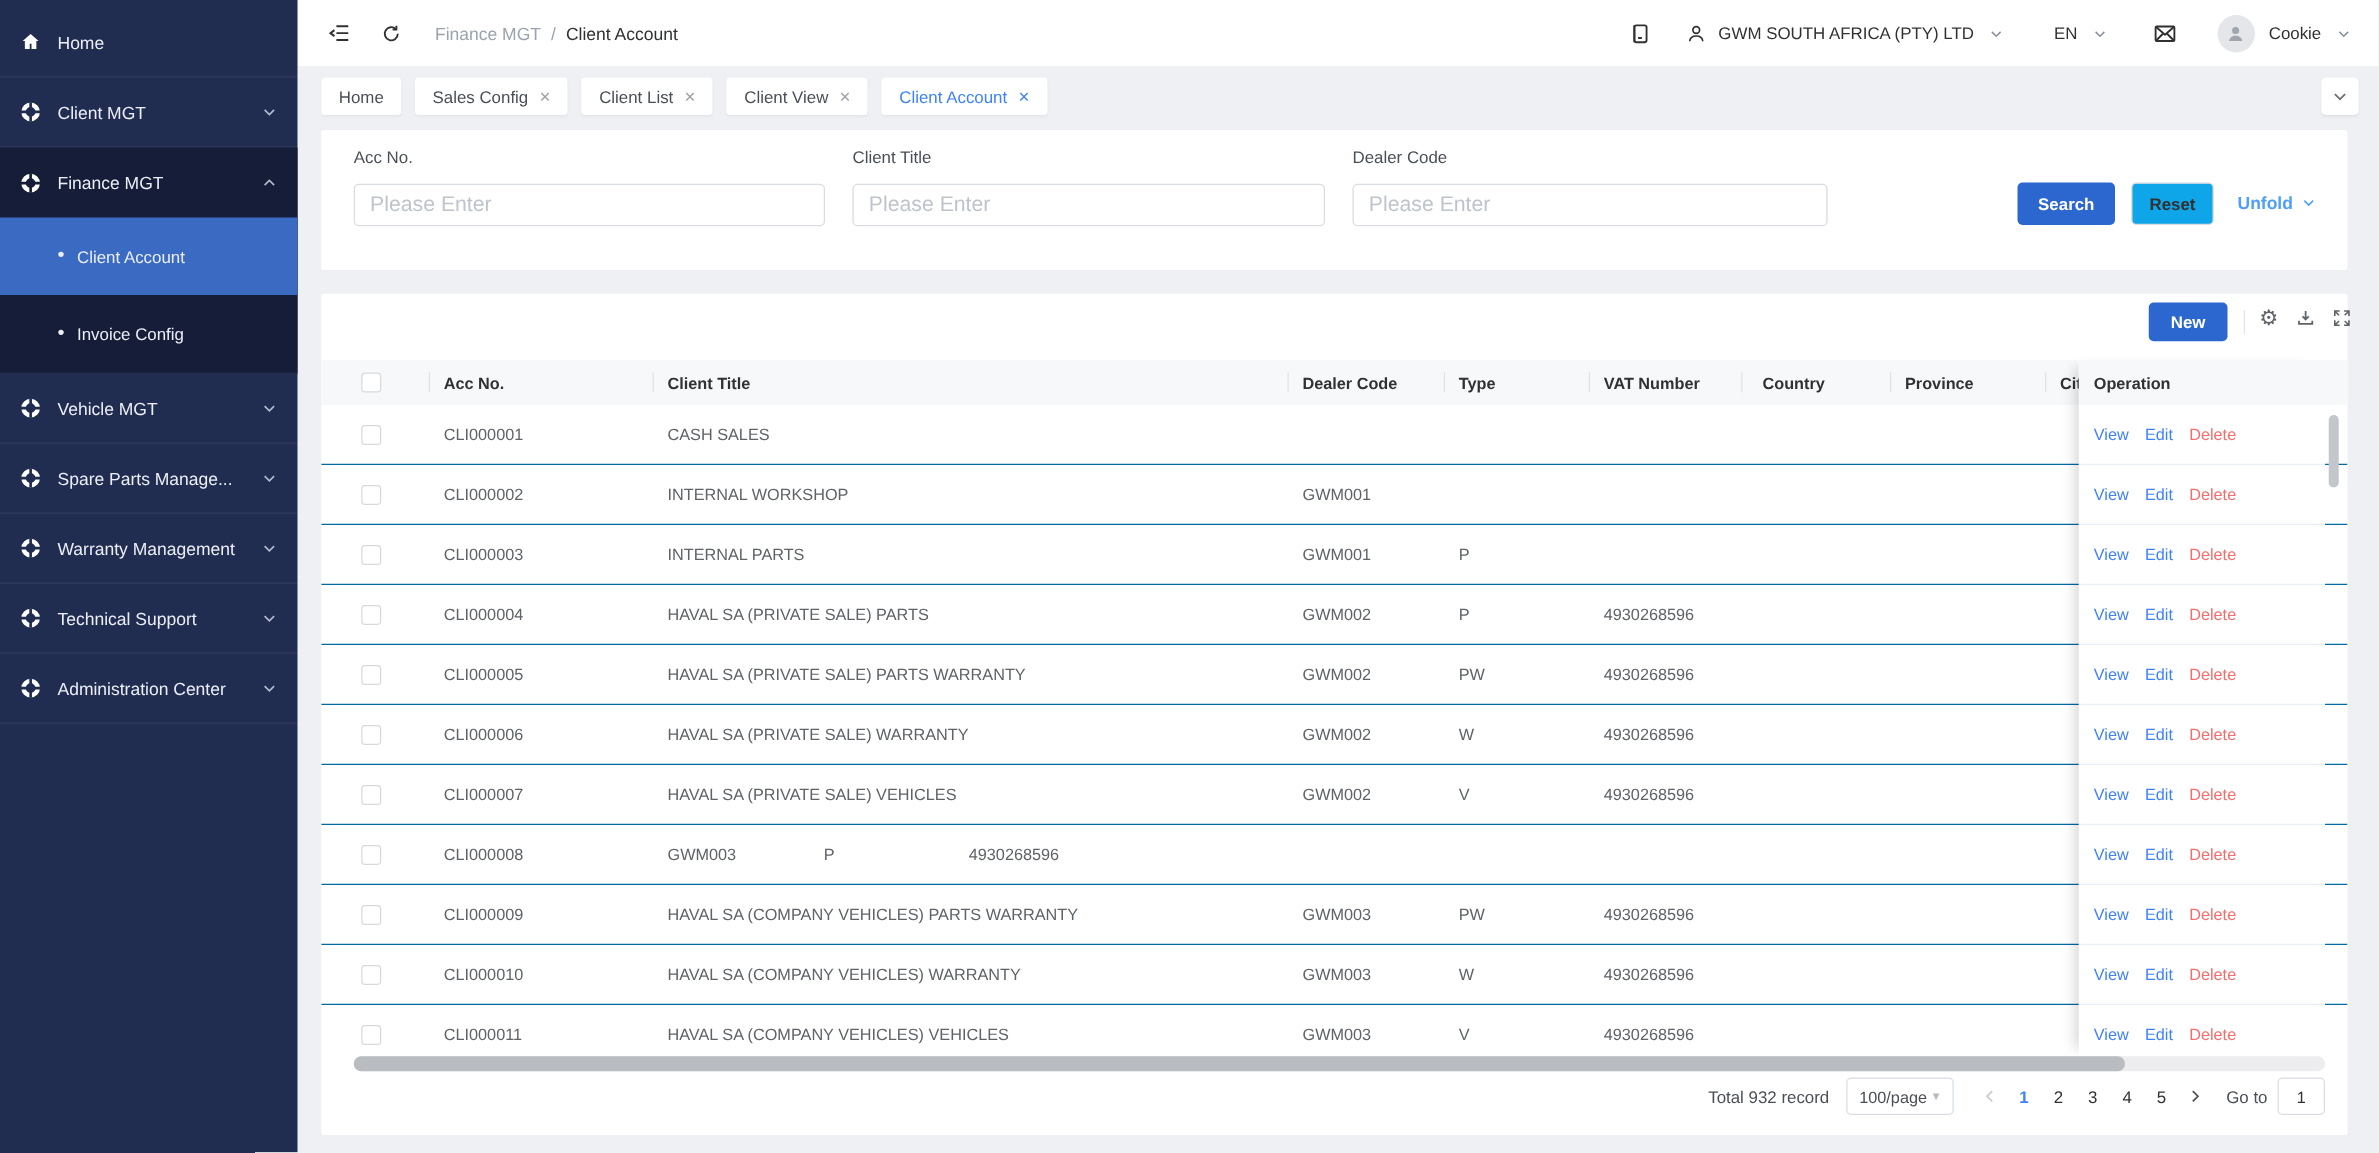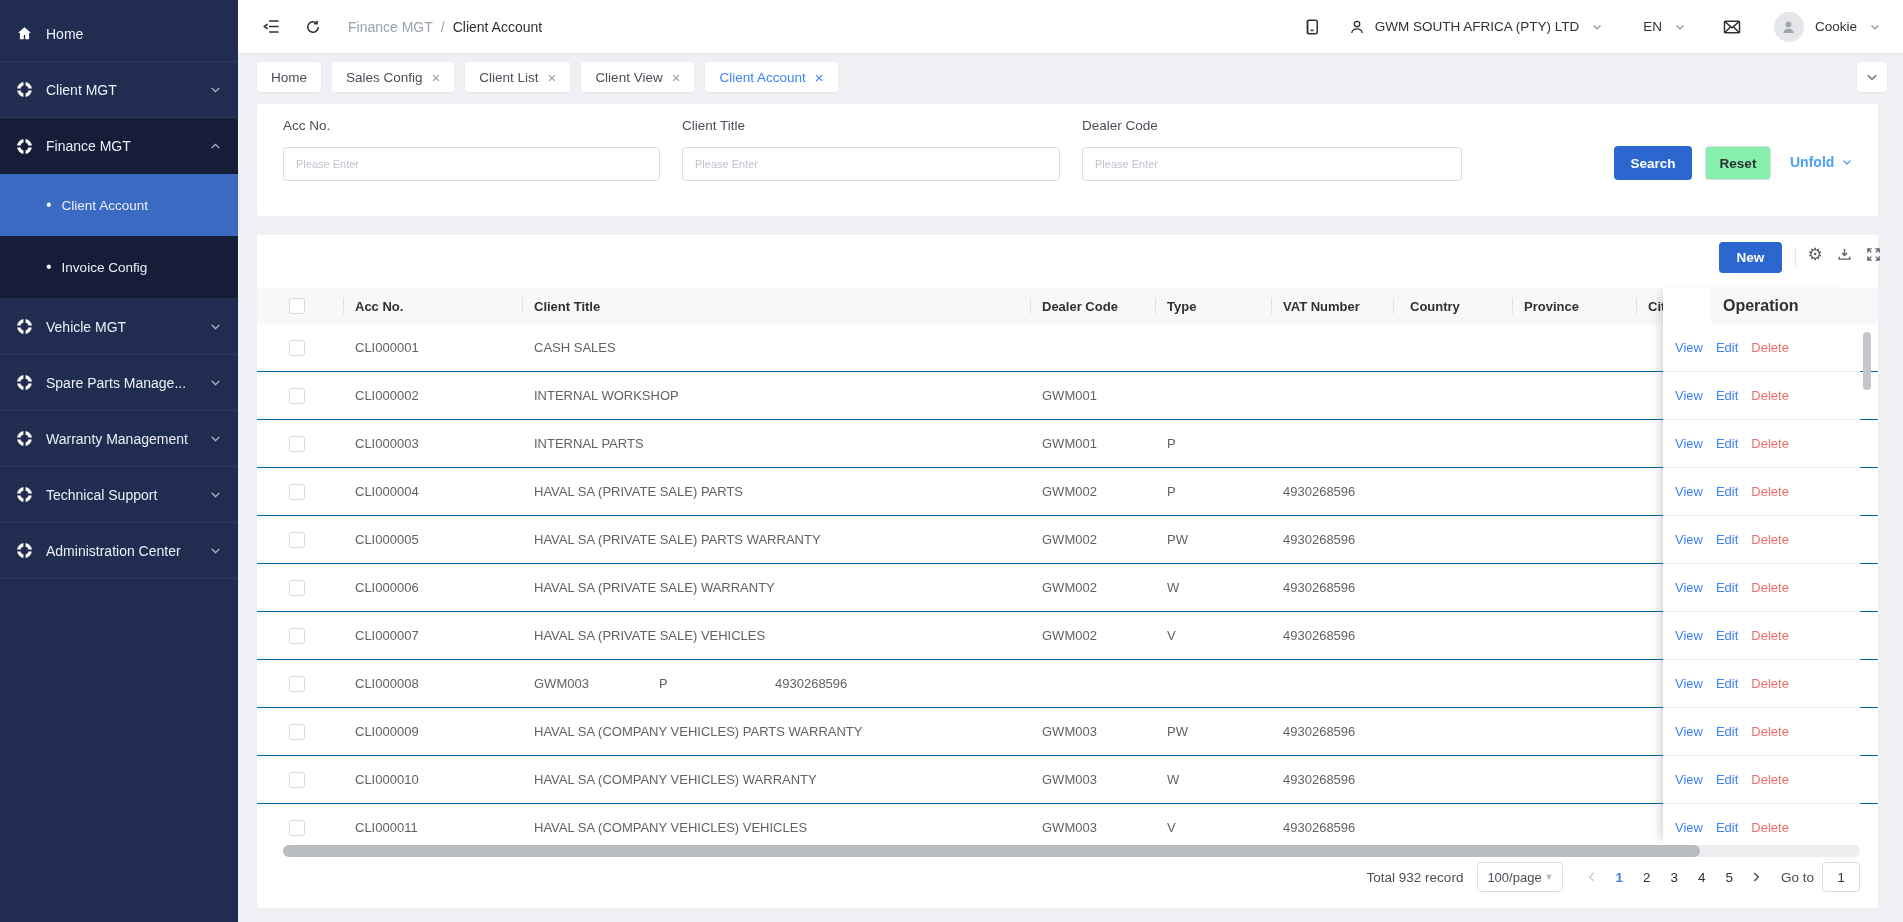--- a/index.html
+++ b/index.html
@@ -45,28 +45,28 @@
   .tab-chip.active .tab-close { color:#3e82f7; }
   .tab-more { position:absolute; right:16px; top:8px; width:30px; height:30px; background:#fff;
     border-radius:4px; display:flex; align-items:center; justify-content:center; cursor:pointer;
     box-shadow:0 1px 2px rgba(0,0,0,.06); }
 
   
   .search-card { position:absolute; left:257px; top:104px; width:1621px; height:112px; background:#fff; border-radius:2px; }
   .field { position:absolute; top:14px; }
   .field .flabel { font-size:13.5px; color:#4a4f57; display:block; }
   .field input { margin-top:14px; height:16px; width:100%; border:1px solid #d9dce3; border-radius:4px;
-    padding:16px 12px; font-size:11px; color:#303133; outline:none; font-family:inherit; }
+    padding:16px 12px; font-size:17px; color:#303133; outline:none; font-family:inherit; }
   .field input::placeholder { color:#bfc4cc; }
   .f1 { left:26px;  width:377px; }
   .f2 { left:425px; width:378px; }
   .f3 { left:825px; width:380px; }
   .btn { border:none; border-radius:4px; font-size:13.5px; font-weight:600; cursor:pointer; font-family:inherit; }
   .btn-primary { background:#2b67cf; color:#fff; }
-  .btn-plain { background:#86efac; color:#303133; border:1px solid #d9dce3; font-weight:700; }
+  .btn-plain { background:#0ea5e9; color:#303133; border:1px solid #d9dce3; font-weight:700; }
   .search-btn { position:absolute; left:1357px; top:42px; width:78px; height:34px; }
   .reset-btn  { position:absolute; left:1448px; top:42px; width:66px; height:34px; }
   .unfold { position:absolute; left:1533px; top:50px; display:flex; align-items:center; gap:7px;
     color:#4f9ef7; font-size:14px; font-weight:600; cursor:pointer; }
 
   
   .table-card { position:absolute; left:257px; top:235px; width:1621px; height:673px; background:#fff; border-radius:2px; }
   .new-btn { position:absolute; left:1462px; top:7px; width:63px; height:31px; }
   .tool-sep { position:absolute; left:1538px; top:13px; height:19px; border-left:1px solid #e2e4e8; }
   .tool-icon { position:absolute; top:9px; width:20px; height:20px; display:flex; align-items:center;
@@ -92,21 +92,21 @@
   .c-vat { width:122px; }
   .c-country { width:119px;padding-left:17px; }
   .c-province { width:124px; }
   .c-city { width:224px; }
   .checkbox { width:16px; height:16px; border:1px solid #d6dae0; border-radius:3px; background:#fff;
     display:inline-block; cursor:pointer; }
 
   .op-col { position:absolute; left:1406px; top:53px; width:197px; height:557px; background:#fff;
     box-shadow:-9px 0 10px -6px rgba(0,0,0,.16); overflow:hidden; }
   .op-head { height:36px; background:#f7f8fa; display:flex; align-items:center; padding-left:12px;
-    font-size:16px; font-weight:700; color:#303133;margin-left:48px; }
+    font-size:13px; font-weight:700; color:#303133; }
   .op-row { height:48px; display:flex; align-items:center; gap:13px; padding-left:12px;
     border-bottom:1px solid #ebeef5; font-size:13px; }
   .lnk { cursor:pointer; }
   .lnk-view, .lnk-edit { color:#3e82f7; }
   .lnk-delete { color:#f56c6c; }
 
   .vscroll { position:absolute; left:1606px; top:97px; width:8px; height:58px; background:#c3c6cb; border-radius:4px; cursor:pointer; }
   .hscroll { position:absolute; left:26px; top:610px; width:1577px; height:12px; background:#ededef; border-radius:6px; }
   .hscroll-thumb { position:absolute; left:0; top:0; width:1417px; height:12px; background:#b9bcc1; border-radius:6px; cursor:pointer; }
 

